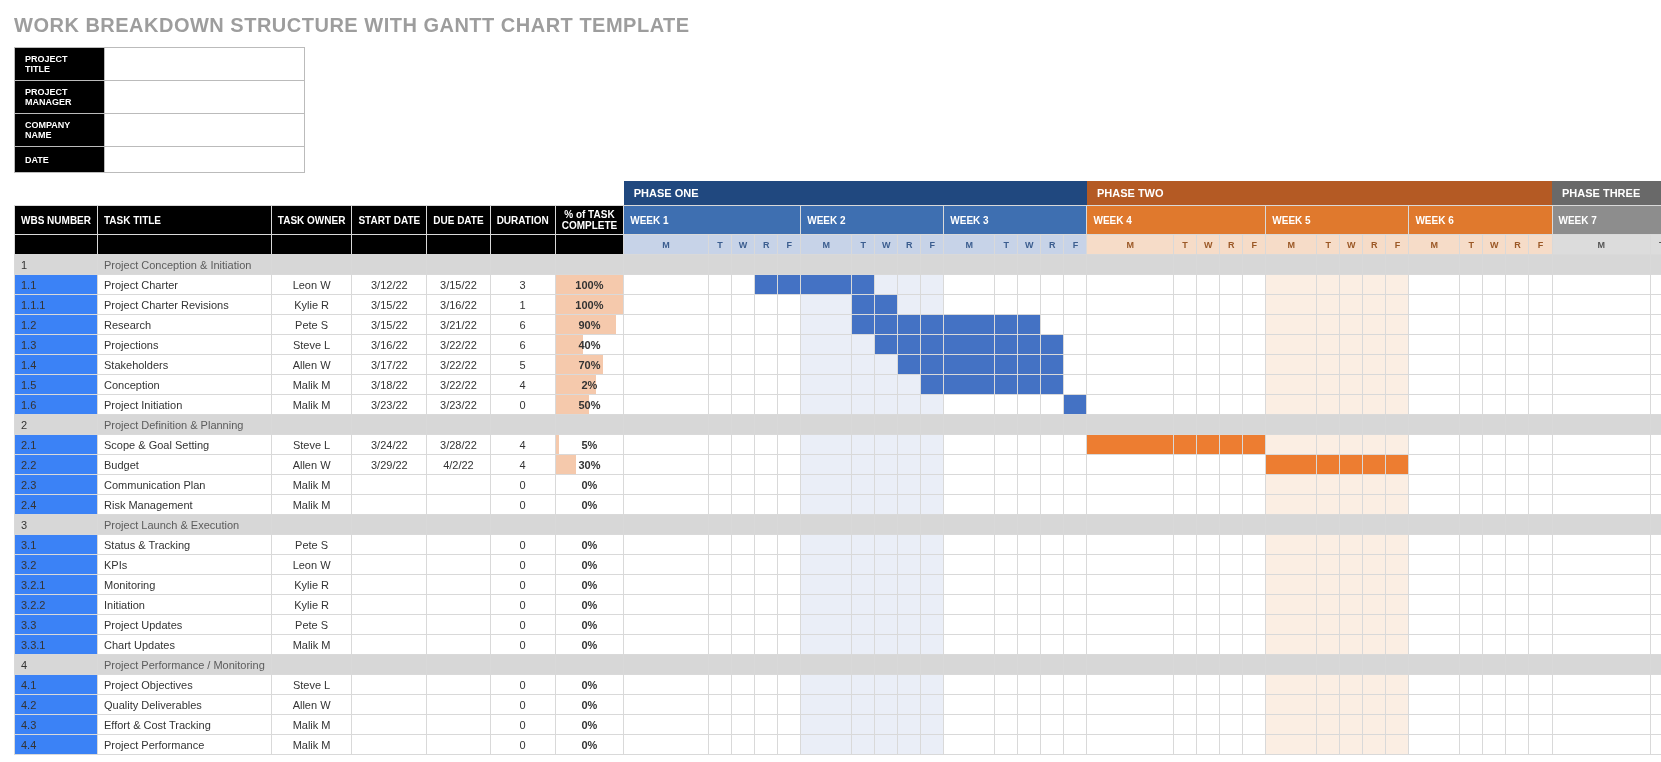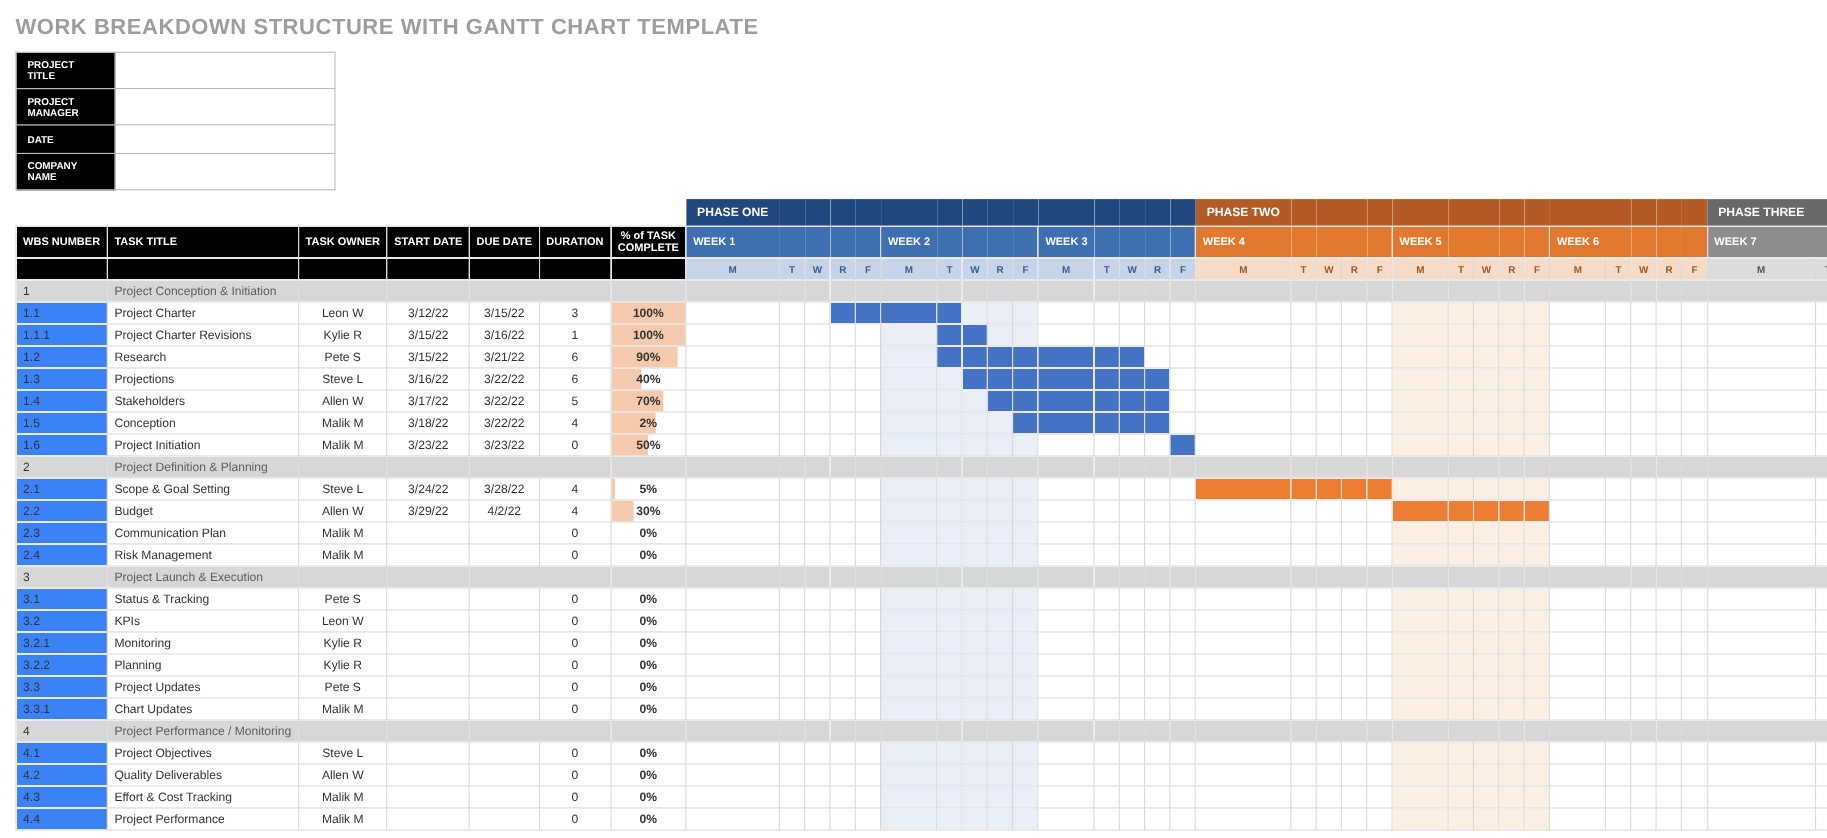--- a/index.html
+++ b/index.html
@@ -73,25 +73,25 @@
 <div class="meta-block">
   <div class="meta-row">
     <div class="meta-label">PROJECT TITLE</div>
     <div class="meta-value"></div>
   </div>
   <div class="meta-row">
     <div class="meta-label">PROJECT MANAGER</div>
     <div class="meta-value"></div>
   </div>
   <div class="meta-row">
-    <div class="meta-label">DATE</div>
+    <div class="meta-label">COMPANY NAME</div>
     <div class="meta-value"></div>
   </div>
   <div class="meta-row">
-    <div class="meta-label">COMPANY NAME</div>
+    <div class="meta-label">DATE</div>
     <div class="meta-value"></div>
   </div>
 </div>
 
 <div class="sheet" id="sheet">
     <div class="row phase-row">
       <div class="cell col-wbs" style="border: none;">&nbsp;</div>
       <div class="cell col-title" style="border: none;">&nbsp;</div>
       <div class="cell col-owner" style="border: none;">&nbsp;</div>
       <div class="cell col-date" style="border: none;">&nbsp;</div>
@@ -905,21 +905,21 @@
       <div class="cell col-day">&nbsp;</div>
       <div class="cell col-day">&nbsp;</div>
       <div class="cell col-day">&nbsp;</div>
       <div class="cell col-day">&nbsp;</div>
       <div class="cell col-day">&nbsp;</div>
       <div class="cell col-day">&nbsp;</div>
       <div class="cell col-day">&nbsp;</div>
     </div>
     <div class="row">
       <div class="cell col-wbs col-wbs-data">3.2.2</div>
-      <div class="cell col-title">Planning</div>
+      <div class="cell col-title">Initiation</div>
       <div class="cell col-owner">Kylie R</div>
       <div class="cell col-date date-col"></div>
       <div class="cell col-date date-col"></div>
       <div class="cell col-dur dur-col">0</div>
       <div class="cell col-pct pct-cell"><div class="pct-bar" style="width: 0%;"></div><span class="pct-text">0%</span></div>
       <div class="cell col-day">&nbsp;</div>
       <div class="cell col-day">&nbsp;</div>
       <div class="cell col-day">&nbsp;</div>
       <div class="cell col-day">&nbsp;</div>
       <div class="cell col-day">&nbsp;</div>

